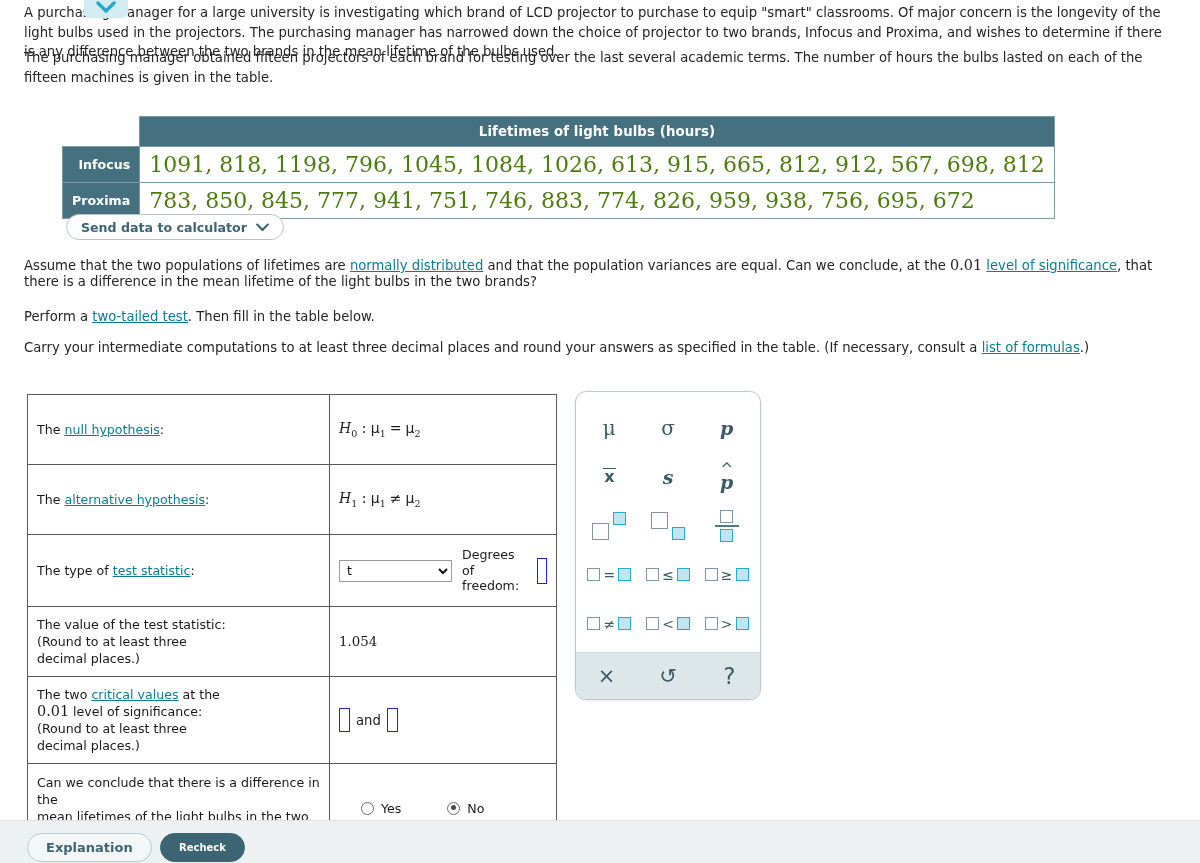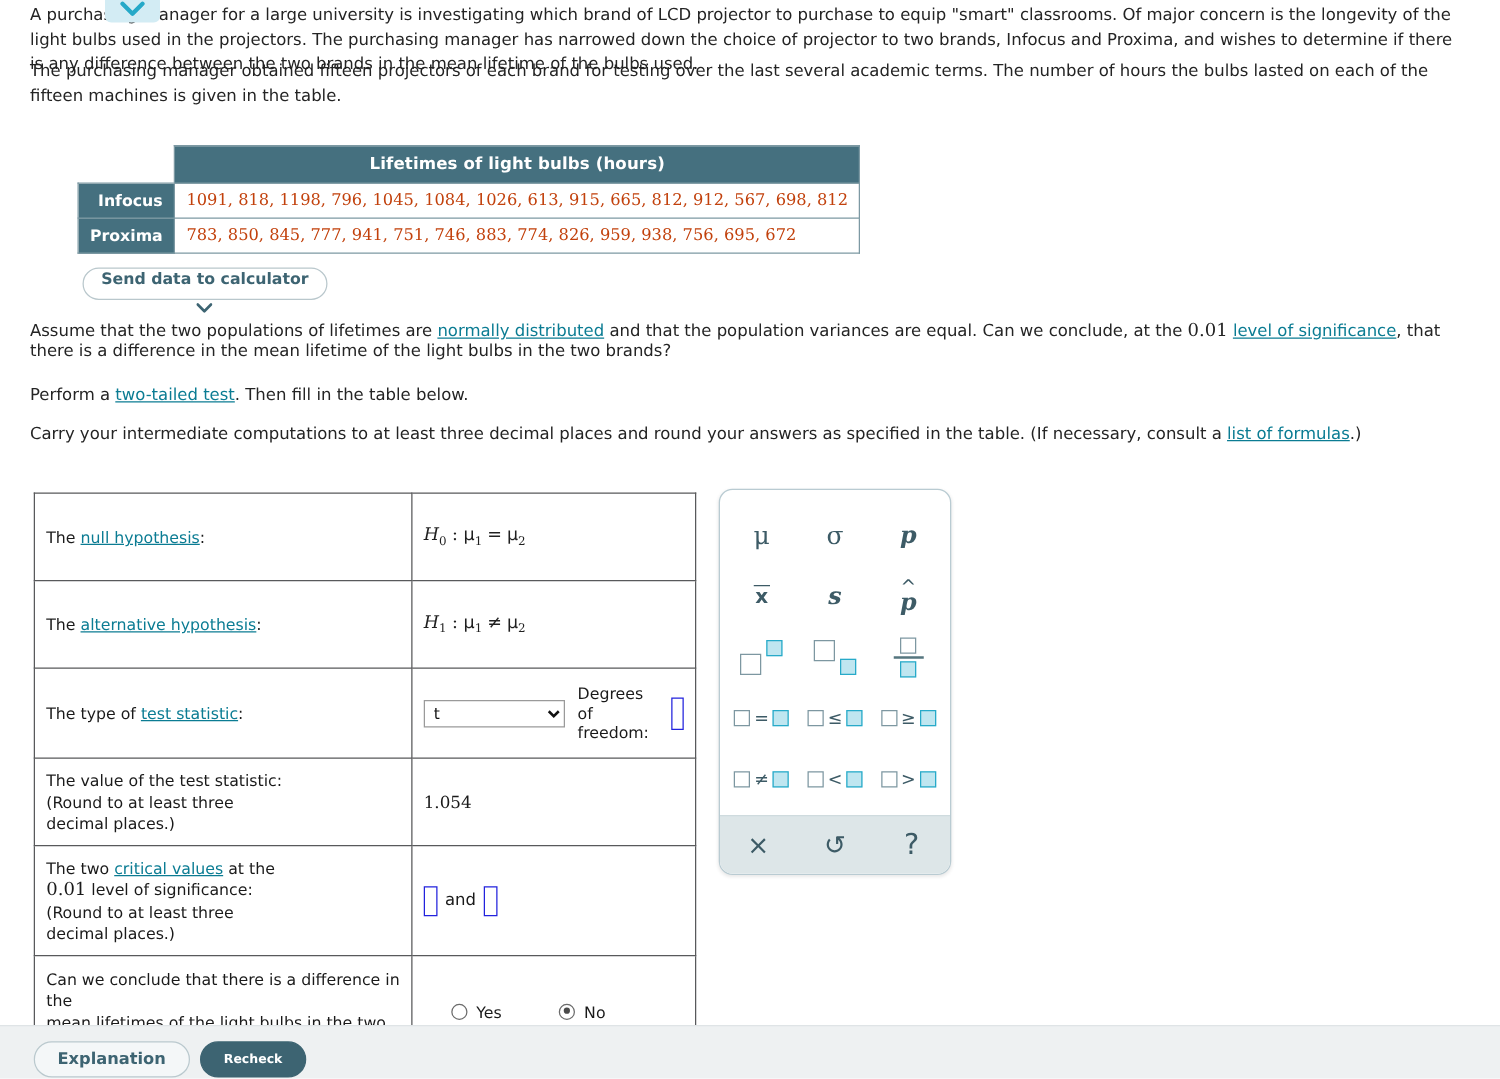--- a/index.html
+++ b/index.html
@@ -60,41 +60,40 @@
     color: #ffffff;
     font-family: "DejaVu Sans", "Liberation Sans", sans-serif;
     font-weight: bold;
     font-size: 12.6px;
     text-align: right;
     padding: 6px 9px;
     white-space: nowrap;
   }
   .dt-values {
     background: #ffffff;
-    color: #c2410c;
-    font-size: 13px;
+    color: #4d7c0f;
+    font-size: 22px;
     padding: 5px 9px;
     white-space: nowrap;
   }
 
   
   .calc-pill {
     position: absolute;
     left: 66px; top: 214px;
     height: 26px;
     padding: 0 14px;
     border: 1px solid #b9c7cc;
     border-radius: 14px;
     background: #ffffff;
     color: #3d6472;
     font-weight: bold;
     font-size: 12.6px;
     display: inline-flex; align-items: center; gap: 9px;
     cursor: pointer;
-    flex-direction: column;
   }
 
   
   .blk { position: absolute; left: 24px; width: 1150px; line-height: 16px; color: #242424; }
   .b1 { top: 257px; }
   .b2 { top: 309px; }
   .b3 { top: 340px; }
   a.lnk { color: #0b7c93; text-decoration: underline; cursor: pointer; }
   .num { font-family: "DejaVu Serif","Liberation Serif",serif; font-size: 14.4px; }
 

